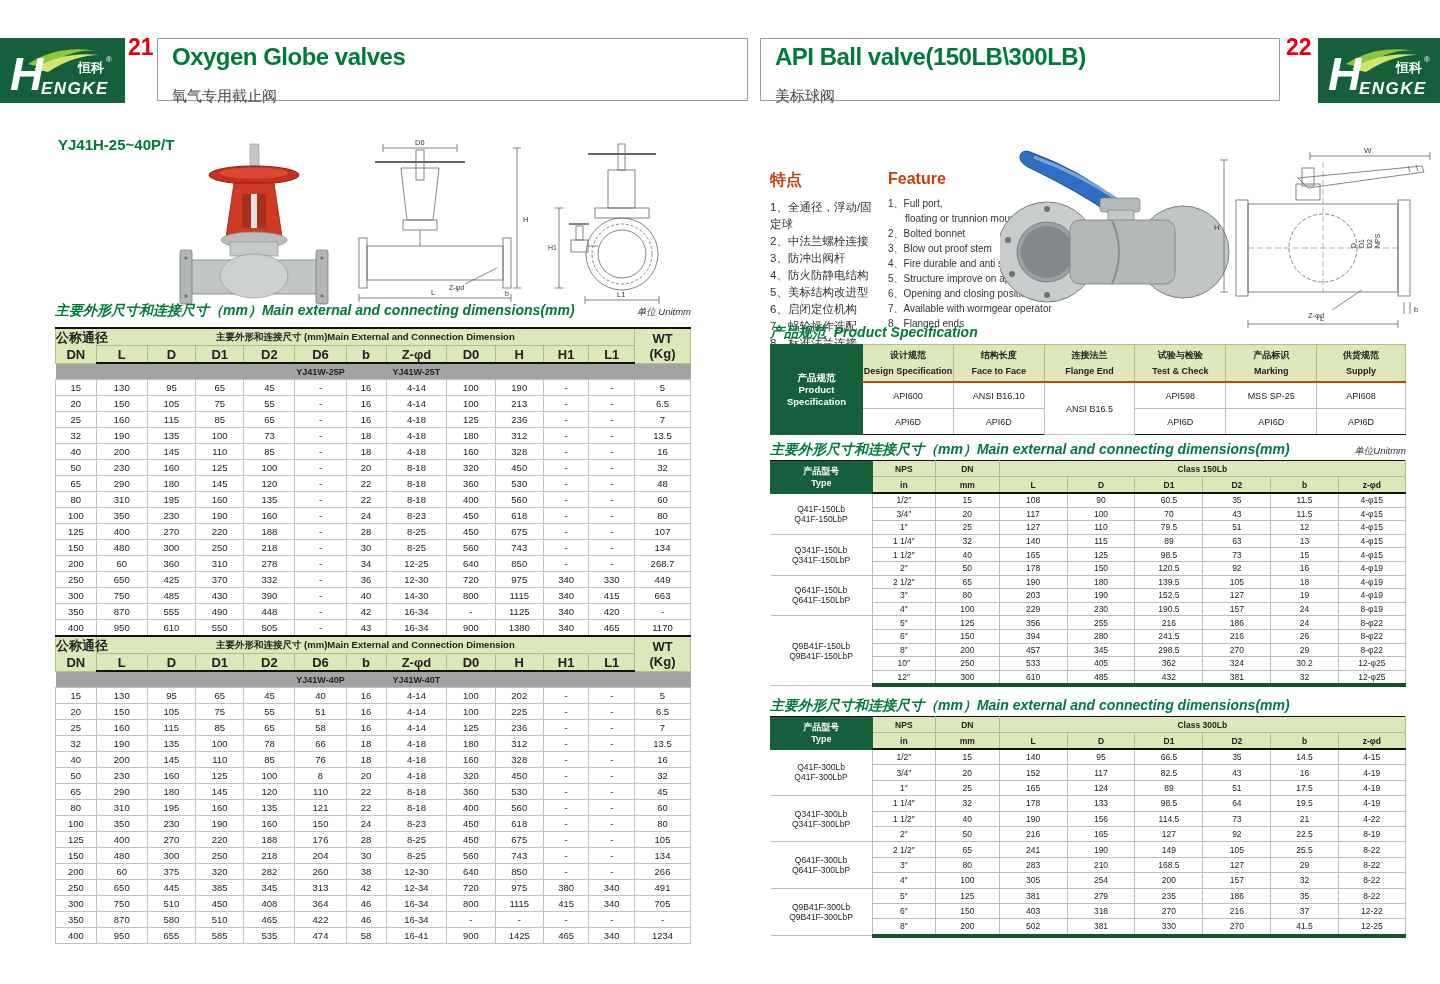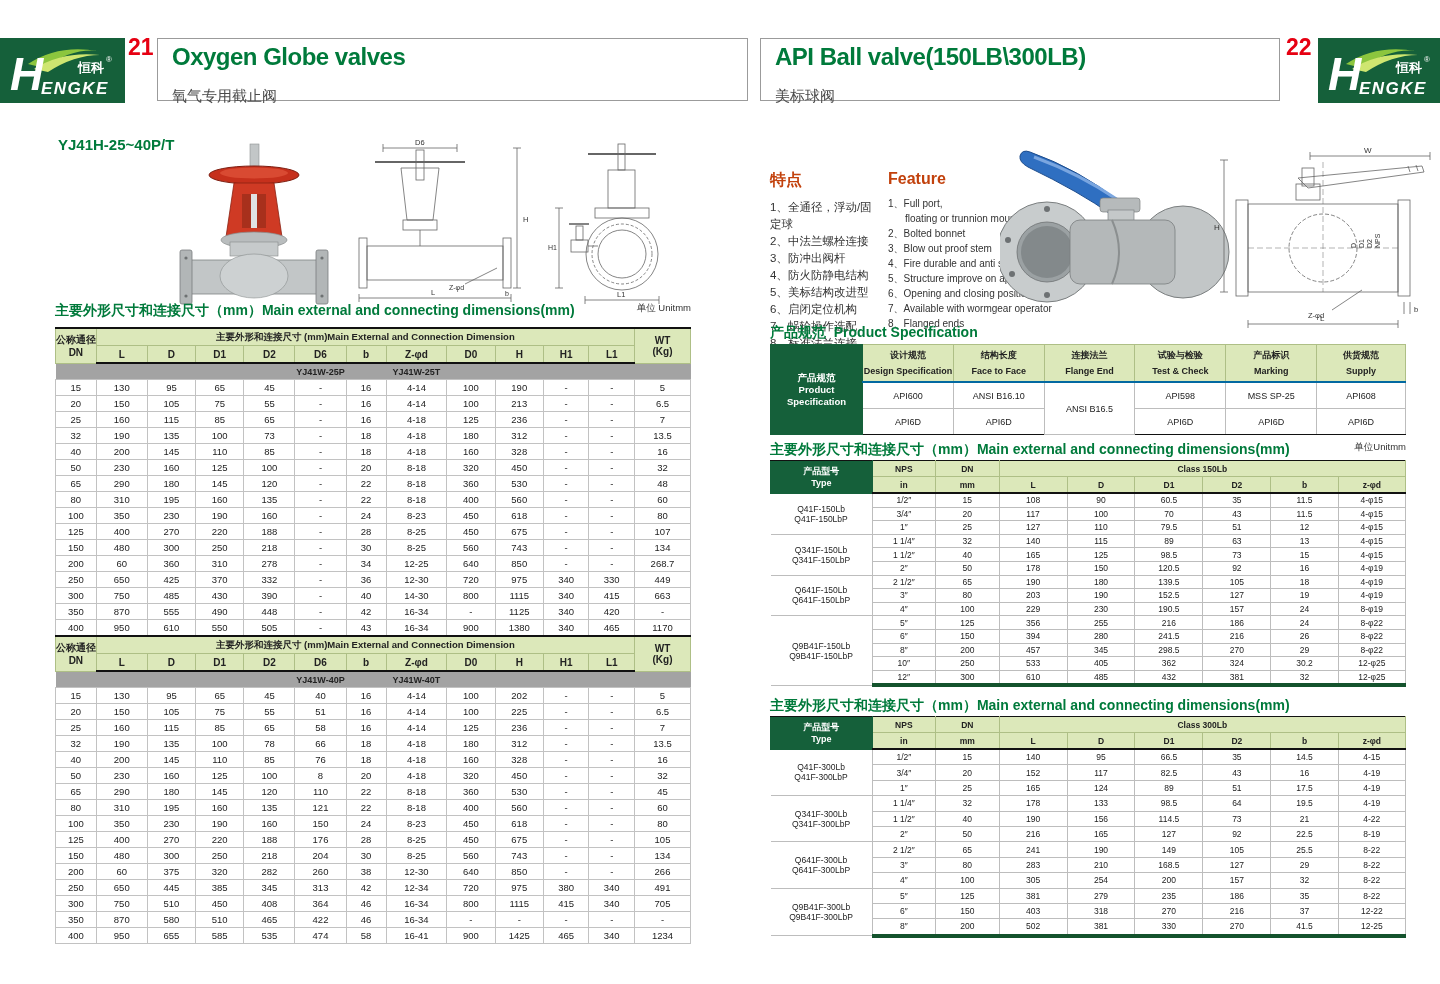--- a/index.html
+++ b/index.html
@@ -6,54 +6,54 @@
   .canvas{position:relative;width:1440px;height:984px;background:#fff;overflow:hidden;
           font-family:"Liberation Sans","DejaVu Sans",sans-serif;color:#222;}
   .abs{position:absolute;}
   
   .logobox{background:#15603a;width:125px;height:65px;overflow:hidden;}
   .pageno{color:#e60012;font-size:23px;font-weight:bold;font-family:"Liberation Sans",sans-serif;}
   .titlebox{border:1px solid #9b9b9b;height:63px;background:#fff;padding:5px 0 0 14px;box-sizing:border-box;}
   .title-en{color:#007a3b;font-size:24px;font-weight:bold;letter-spacing:-.5px;line-height:26px;}
   .title-zh{color:#4a4a4a;font-size:15px;margin-top:17px;}
   
-  .sectitle{display:flex;justify-content:space-between;}
+  .sectitle{display:flex;justify-content:space-between;align-items:flex-end;font-style:italic;}
   .sectitle .t{color:#007a3b;font-size:14px;font-weight:bold;}
   .sectitle .u{color:#333;font-size:9.5px;padding-bottom:1px;}
   .modellabel{color:#007a3b;font-size:15px;font-weight:bold;}
   
   table{border-collapse:collapse;table-layout:fixed;width:100%;}
   td,th{padding:0;text-align:center;vertical-align:middle;white-space:nowrap;overflow:visible;}
   .hg{background:#dce8ba;font-weight:bold;color:#222;}
   .dg{background:#15603a;color:#fff;font-weight:bold;}
   
   .ltab{font-size:9.5px;}
   .ltab td{height:15px;border:1px solid #c2c2c2;color:#222;}
-  .ltab th{border:1px solid #aebf86;font-size:10px;height:16px;}
+  .ltab th{border:1px solid #aebf86;font-size:13px;height:16px;}
   .ltab tr.bandtop th{border-top:2px solid #111;}
   .ltab tr.bandbot th{border-bottom:2px solid #111;}
   .ltab .hgroup{font-size:9.5px;}
   .ltab .mrow td{border:none;border-bottom:1px solid #c2c2c2;height:15px;background:#a3a3a3;}
   .ltab .mtxt{font-size:9px;font-weight:bold;color:#222;}
   
   .rtab{font-size:8.5px;}
   .rtab td{height:12.6px;border:1px solid #bdbdbd;color:#222;}
   .rtab th{height:15px;border:1px solid #aebf86;font-size:8.5px;}
   .rtab .th-type{border:1px solid #15603a;font-size:9px;}
   .rtab .typec{border-left:none;font-size:8.5px;line-height:10px;}
   .rtab tr.lastrow td{border-bottom:4px solid #14532d;}
   .rtab tr.firsthdr th{border-top:1.5px solid #111;}
   .rtab tr.subhdr th{border-bottom:2px solid #111;}
   .t300 td{height:14.4px;}
   
   .spectab{font-size:9px;}
   .spectab th.spec-h{height:36px;border:1px solid #aebf86;font-size:9px;line-height:16px;}
   .spectab td{height:25px;border:1px solid #bdbdbd;font-size:9px;}
   .spectab .spec-corner{border:1px solid #15603a;font-size:9.5px;line-height:12px;}
-  .spectab tr.sr1 td{border-top:2px solid #0369a1;margin-left:8px;}
+  .spectab tr.sr1 td{border-top:2px solid #c2410c;margin-left:8px;}
   .spectab tr.sr2 td{border-bottom:1.5px solid #111;}
   
   .feat-title{color:#c2410c;font-size:16px;font-weight:bold;margin-bottom:8px;}
   .feat-zh{font-size:11.5px;line-height:17px;color:#333;}
   .feat-en{font-size:10px;line-height:15px;color:#333;}
   .feat-en .cont{padding-left:17px;}
   ul.plain{list-style:none;margin:0;padding:0;}
   svg text{font-family:"Liberation Sans","DejaVu Sans",sans-serif;}
 </style>
 </head>

